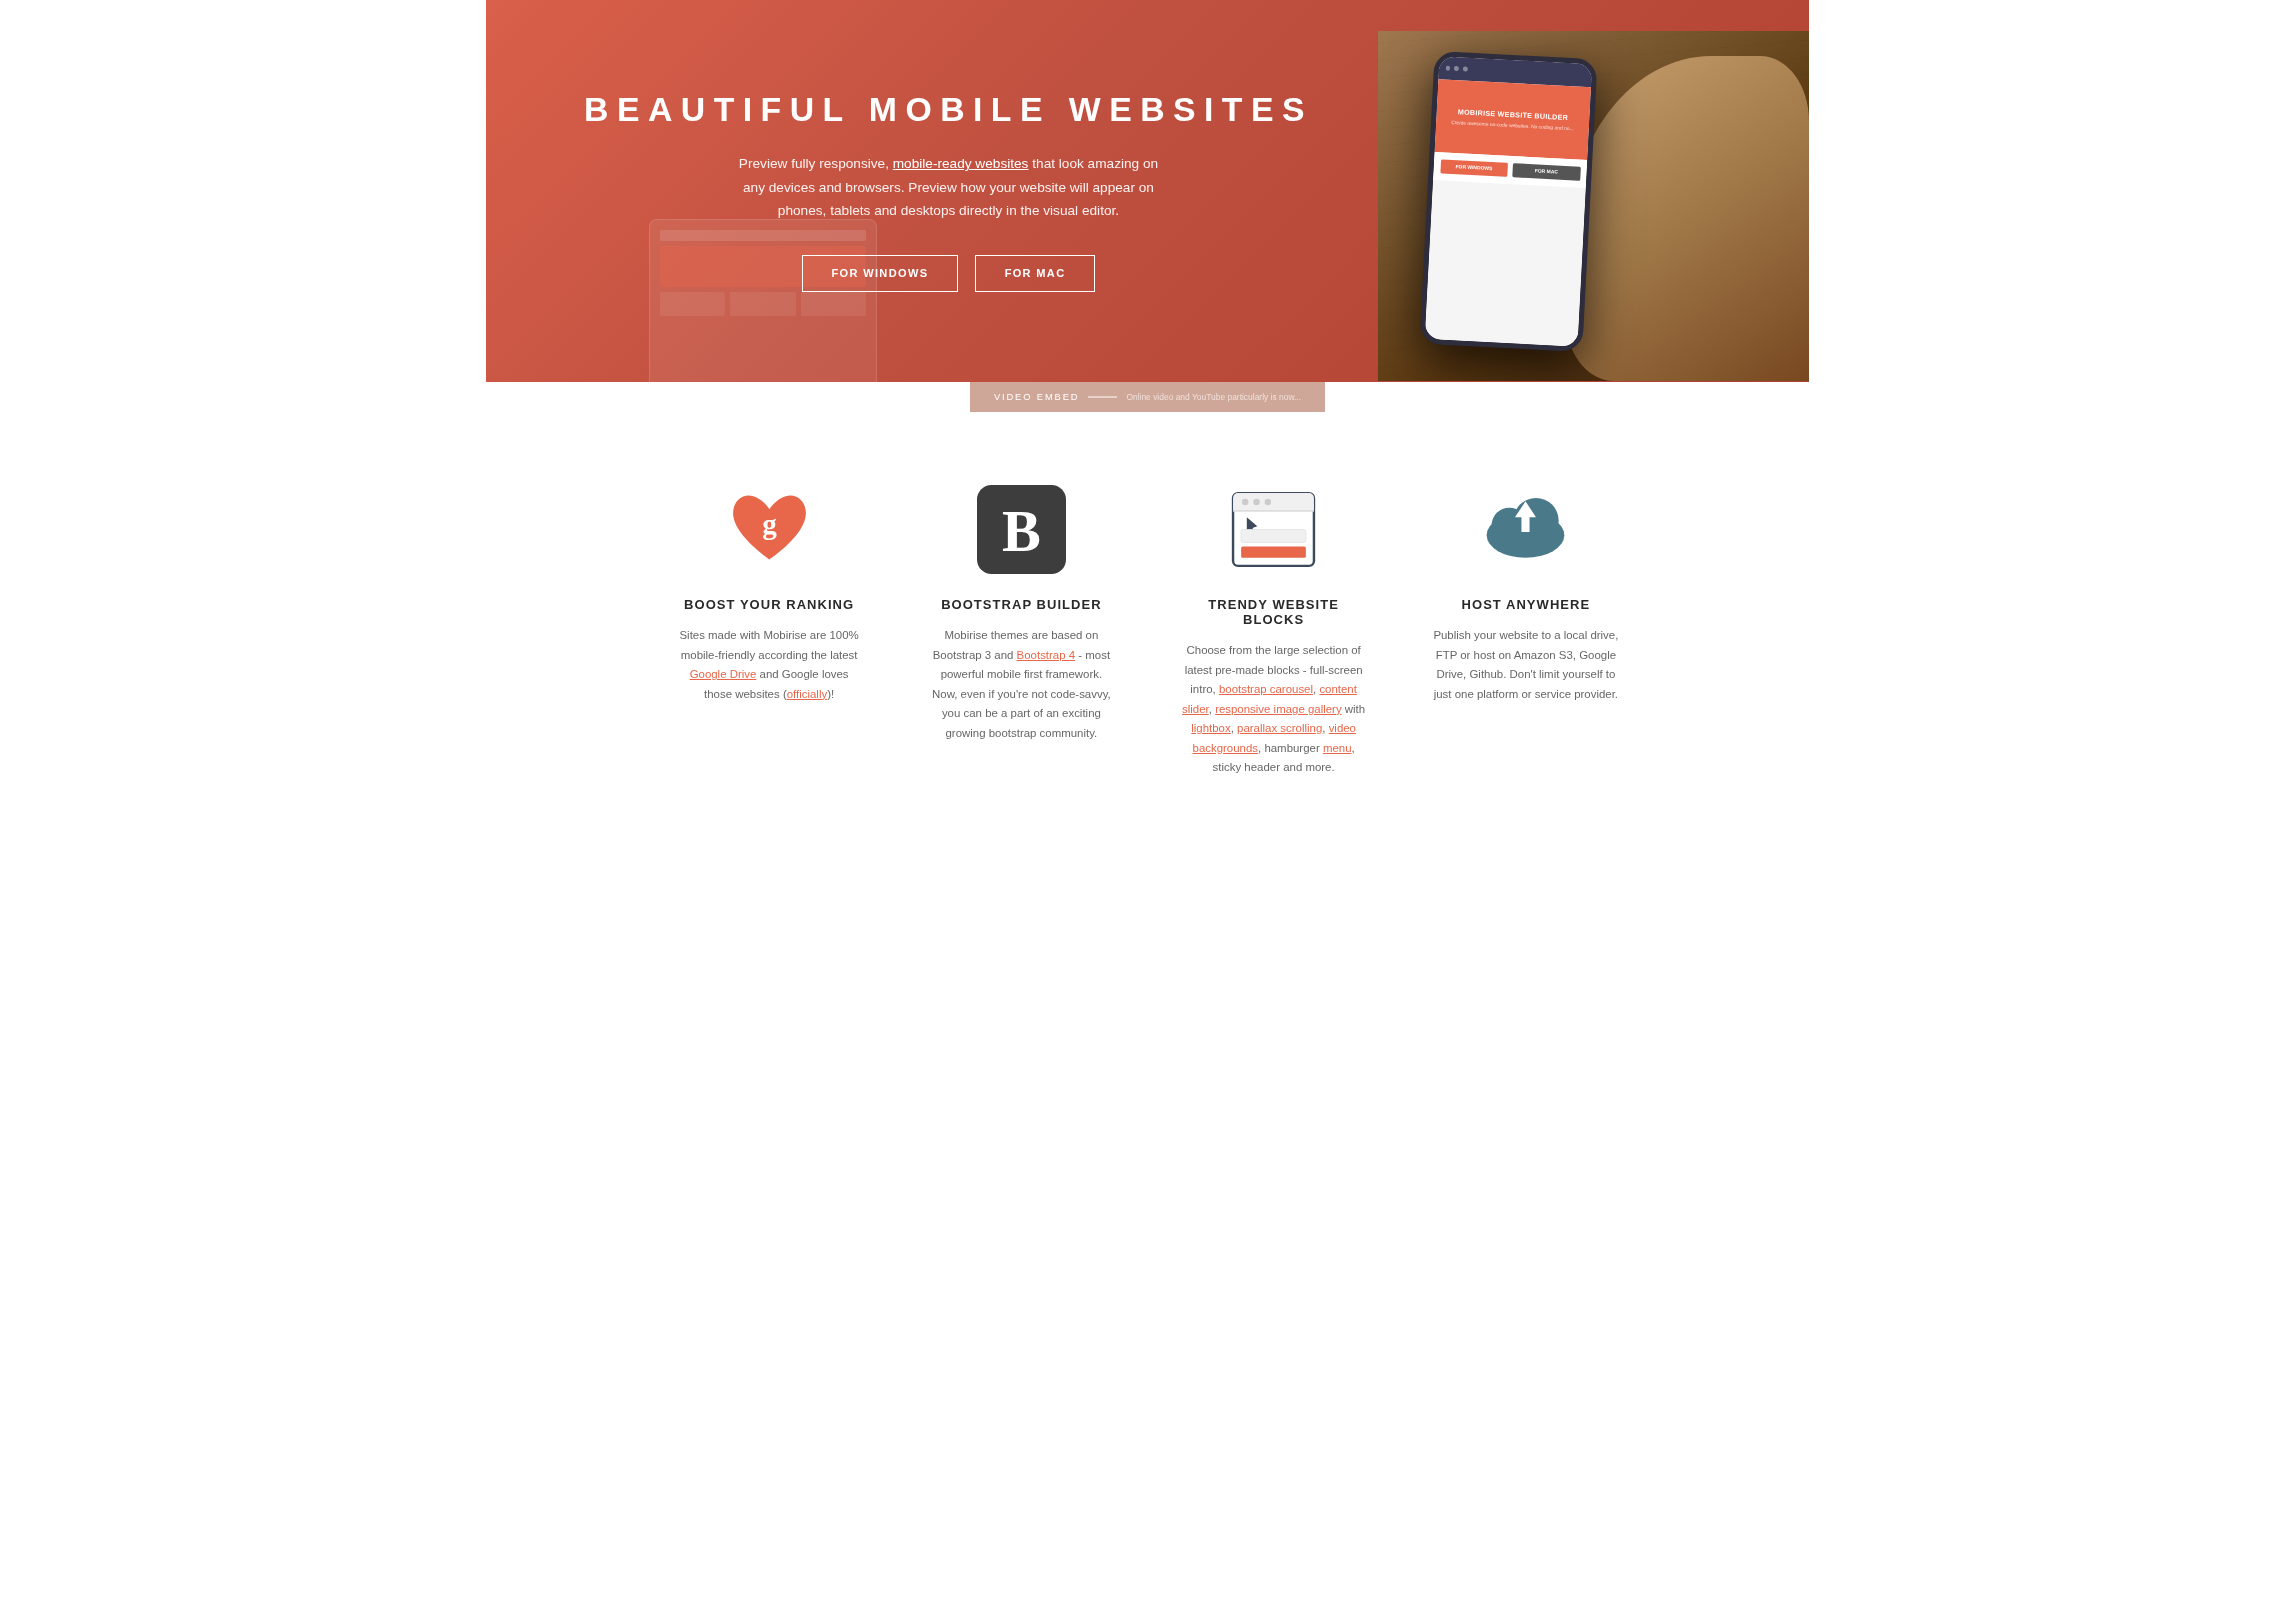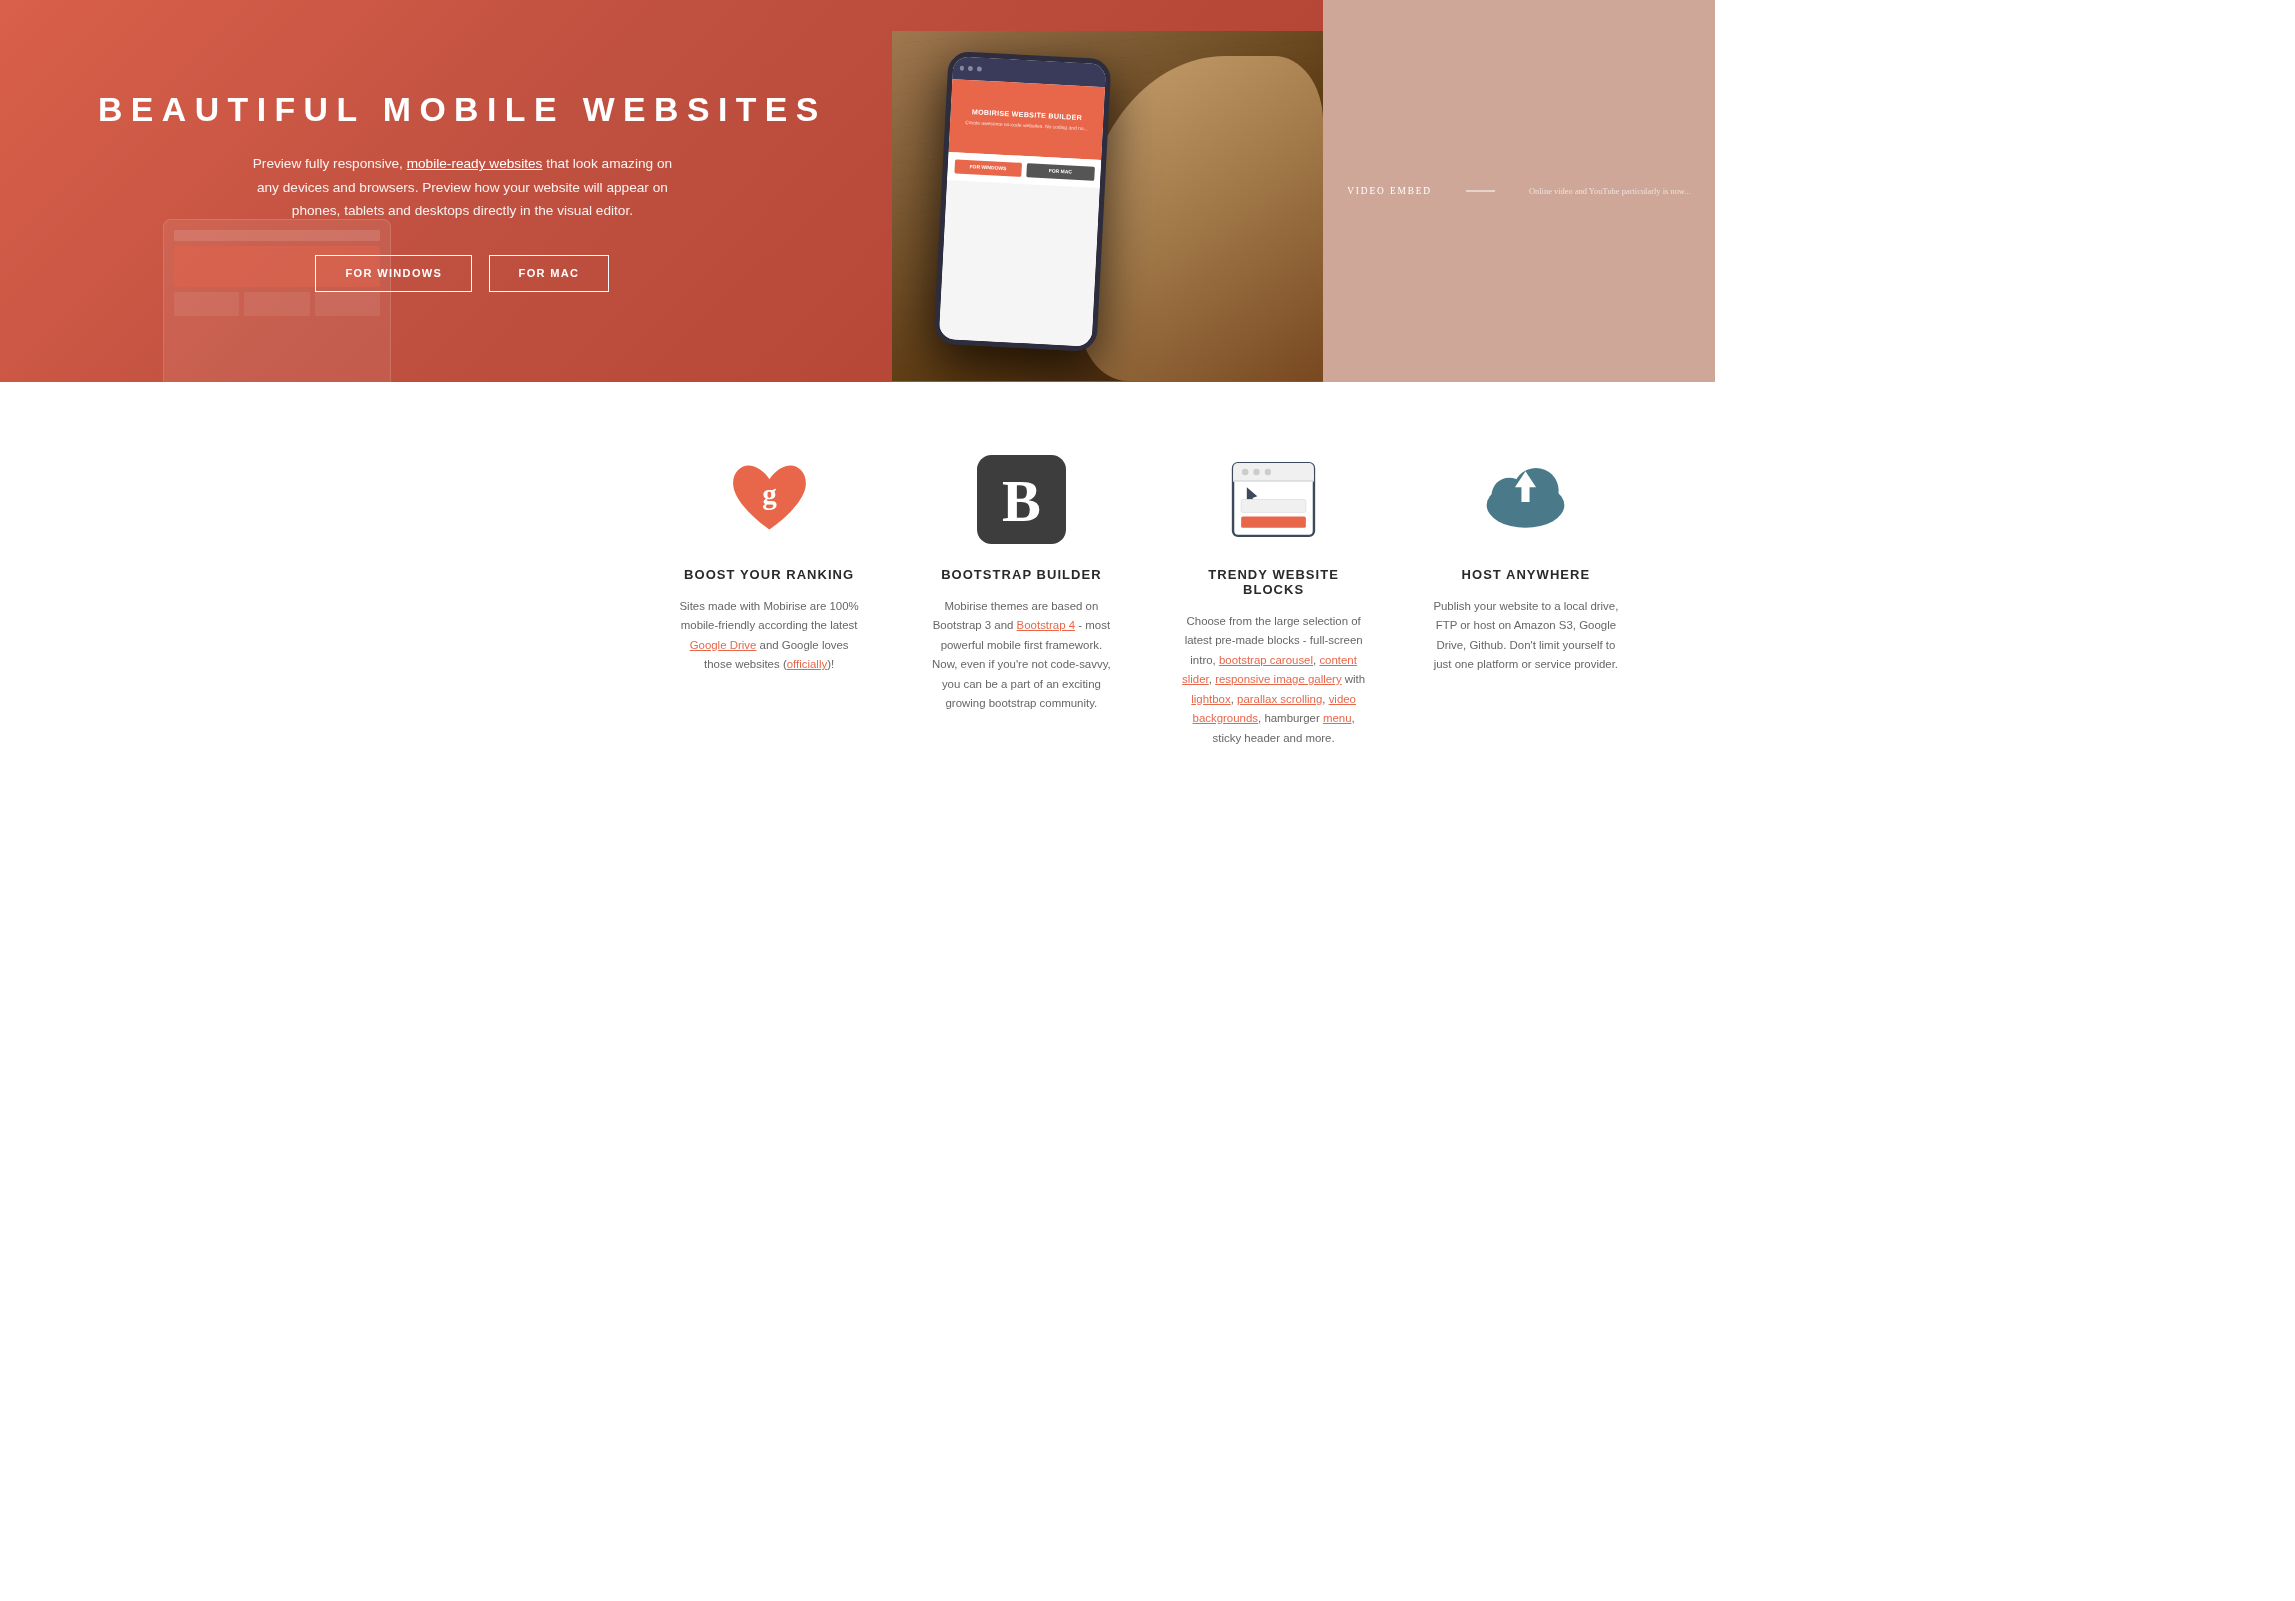--- a/index.html
+++ b/index.html
@@ -116,21 +116,22 @@
     .feature-desc {
       font-size: 0.88rem;
       color: #666;
       line-height: 1.7;
     }
     .feature-desc a {
       color: #e8674a;
     }
     .hero-wrapper {
       display: flex;
-      flex-direction: row;
+      flex-direction: column;
+      align-items: center;
     }
     .hero-img-col {
       flex: 0 0 431px;
       background: #8b6b4a;
       position: relative;
       overflow: hidden;
     }
     
     .wood-bg {
       position: absolute;
@@ -245,22 +246,21 @@
       text-align: center;
       padding: 4.9px 3.3px;
       border-radius: 1.6px;
     }
 
     .video-embed-section {
       background: rgba(160, 80, 50, 0.5);
       padding: 9.8px 24.4px;
       display: flex;
       align-items: center;
-      gap: 34px;
-      font-family: Liberation Serif, serif;
+      gap: 9px;
     }
     .ve-label {
       color: #fff;
       font-size: 0.72rem;
       letter-spacing: 0.2em;
       text-transform: uppercase;
     }
     .ve-line {
       width: 29px;
       height: 1.6px;

